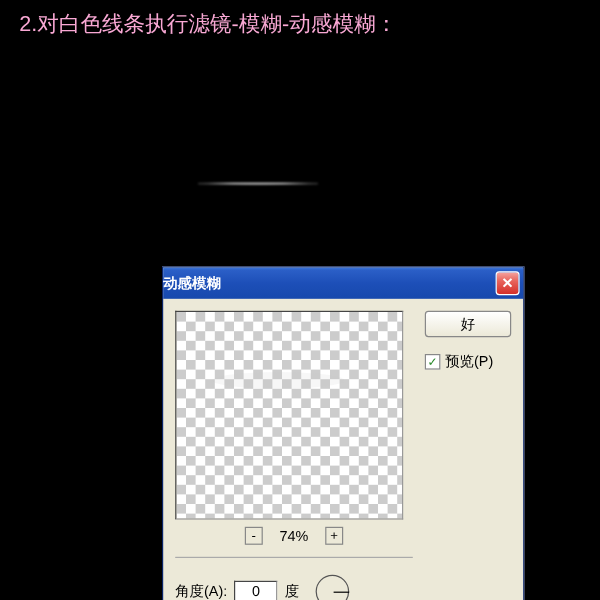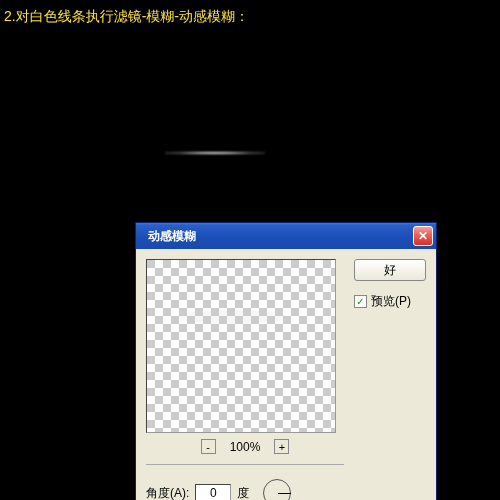--- a/index.html
+++ b/index.html
@@ -1,20 +1,20 @@
 <!DOCTYPE html>
 <html><head>
 <meta charset="utf-8">
 <style>
 *{box-sizing:border-box;margin:0;padding:0}
 body{background:#000;width:500px;height:500px;font-family:"SimSun",sans-serif;font-size:12px;overflow:hidden;position:relative}
-.instruction{color:#fde047;padding:8px 4px;font-size:14px}
+.instruction{color:#f9a8d4;padding:8px 16px;font-size:18px}
 .light-streak{position:absolute;top:152px;left:165px;width:100px;height:2px;background:radial-gradient(ellipse,#fff 0%,#fff 30%,rgba(255,255,255,0.3) 60%,transparent 100%);filter:blur(1px)}
 .dialog{position:absolute;top:222px;left:135px;width:302px;background:#ece9d8;border:1px solid #0a246a;box-shadow:2px 2px 6px rgba(0,0,0,0.5)}
-.titlebar{height:26px;background:linear-gradient(to bottom,#3b77dd 0%,#2b5fc7 8%,#1d4fb8 50%,#1749ad 100%);display:flex;align-items:center;justify-content:space-between;padding:0 3px 0 12px}
+.titlebar{height:26px;background:linear-gradient(to bottom,#3b77dd 0%,#2b5fc7 8%,#1d4fb8 50%,#1749ad 100%);display:flex;align-items:center;justify-content:space-between;padding:0 3px 0 0}
 .title-text{color:#fff;font-weight:bold;font-size:12px}
 .close-btn{width:20px;height:20px;background:linear-gradient(to bottom,#f5a29e 0%,#e8645c 40%,#d4302a 100%);border:1px solid #fff;border-radius:3px;display:flex;align-items:center;justify-content:center;color:#fff;font-weight:bold;font-size:12px;cursor:pointer}
 .dialog-body{padding:10px;display:flex;gap:10px}
 .left-col{flex:1}
 .preview-box{width:190px;height:174px;border:1px inset #999;background-image:repeating-conic-gradient(#fff 0deg 90deg,#ccc 90deg 180deg);background-size:16px 16px;position:relative}
 .preview-box::after{content:"";position:absolute;top:50px;left:30px;width:110px;height:14px;background:rgba(200,200,200,0.15);border-radius:50%}
 .zoom-row{display:flex;align-items:center;justify-content:center;gap:14px;margin-top:6px}
 .zoom-btn{width:15px;height:15px;border:1px solid #888;background:#ece9d8;display:flex;align-items:center;justify-content:center;font-size:11px;cursor:pointer}
 .zoom-text{font-size:12px}
 .angle-row{display:flex;align-items:center;gap:6px;margin-top:14px}
@@ -40,21 +40,21 @@
     <span class="title-text">动感模糊</span>
     <div class="close-btn">
       <span>✕</span>
     </div>
   </div>
   <div class="dialog-body">
     <div class="left-col">
       <div class="preview-box"></div>
       <div class="zoom-row">
         <div class="zoom-btn">-</div>
-        <span class="zoom-text">100%</span>
+        <span class="zoom-text">74%</span>
         <div class="zoom-btn">+</div>
       </div>
       <div class="divider"></div>
       <div class="angle-row">
         <span>角度(A):</span>
         <input class="angle-input" value="0" style="">
         <span>度</span>
         <div class="angle-dial"></div>
       </div>
 

